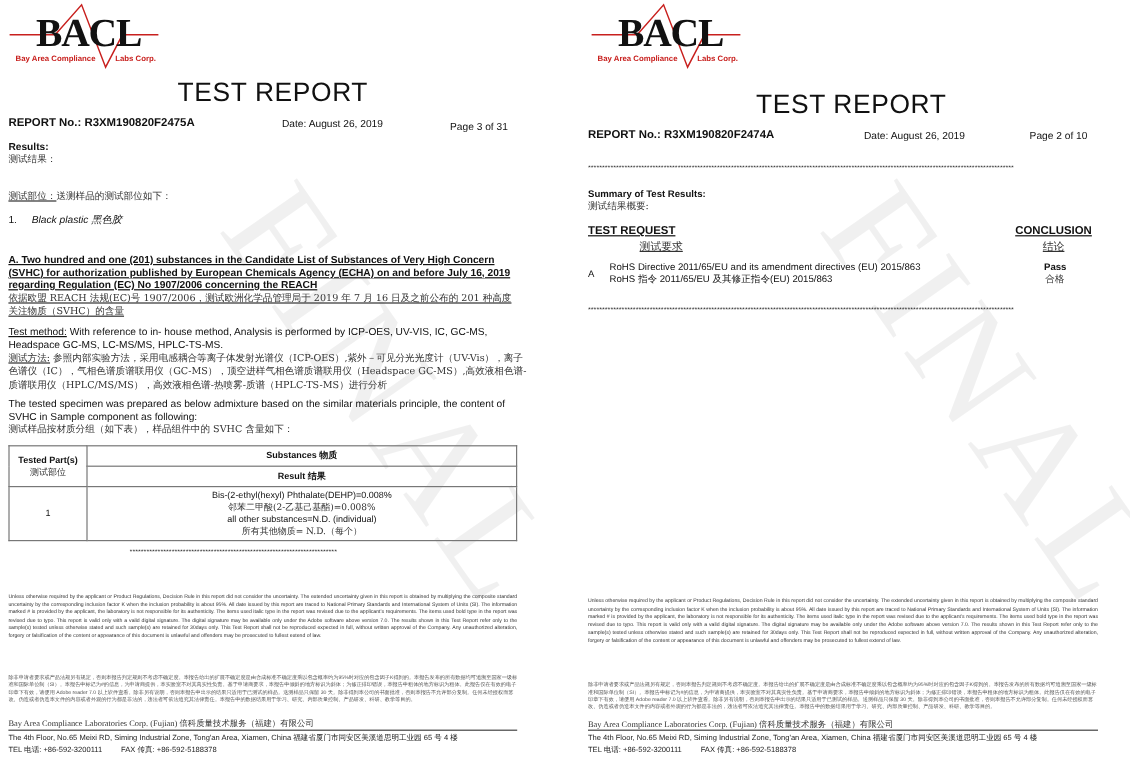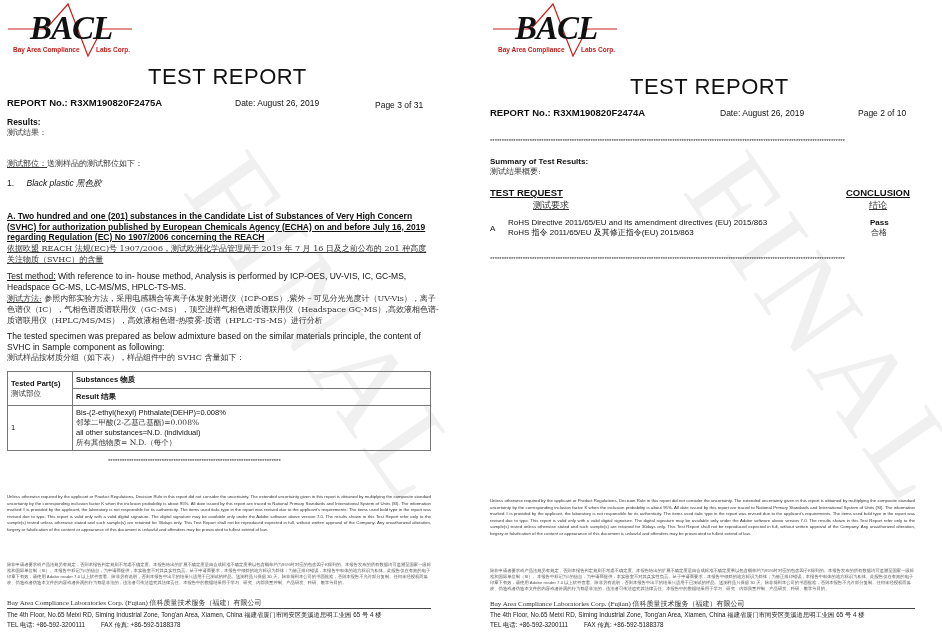--- a/index.html
+++ b/index.html
@@ -10,39 +10,39 @@
   .page-right { left: 480px; width: 462px; }
   .abs { position: absolute; }
 
   
   .watermark { position: absolute; font-family: "Liberation Serif", serif; font-size: 120px; color: rgba(0,0,0,0.06);
     transform: rotate(55deg); letter-spacing: 8px; pointer-events: none; white-space: nowrap; }
 
   
   .logo { position: absolute; width: 130px; height: 56px; }
   .logo svg { position: absolute; left: 0; top: 0; }
-  .logo-text { position: absolute; font-family: "Liberation Serif", serif; font-style: italic; font-weight: bold;
+  .logo-text { position: absolute; font-family: "Liberation Serif", serif; font-weight: bold;
     font-size: 33px; color: #111; letter-spacing: -1px; left: 24px; top: 8px; }
   .logo-sub1 { position: absolute; font-size: 6.5px; color: #c8201e; font-weight: bold; left: 7px; top: 44px; white-space: nowrap; }
   .logo-sub2 { position: absolute; font-size: 6.5px; color: #c8201e; font-weight: bold; left: 90px; top: 44px; white-space: nowrap; }
 
   .title { position: absolute; font-size: 22px; font-weight: normal; letter-spacing: 0.5px; white-space: nowrap; }
   .report-no { position: absolute; font-size: 9.5px; font-weight: bold; white-space: nowrap; }
   .date, .pageno { position: absolute; font-size: 8.5px; white-space: nowrap; }
 
   .bold { font-weight: bold; }
   .t8 { font-size: 8px; line-height: 10.5px; }
   .t85 { font-size: 8.5px; line-height: 11px; }
   .u { text-decoration: underline; }
   .cn { font-family: "DejaVu Serif", serif; color: #333; }
 
   .stars { position: absolute; font-size: 6px; letter-spacing: 0px; color: #333; white-space: nowrap; overflow: hidden; }
 
   table.res { position: absolute; border-collapse: collapse; font-size: 7.5px; }
-  table.res td { border: 1px solid #777; text-align: left; vertical-align: middle; padding: 1px 3px; line-height: 10px; }
+  table.res td { border: 1px solid #777; text-align: center; vertical-align: middle; padding: 1px 3px; line-height: 10px; }
 
   .disclaimer { position: absolute; font-size: 4.3px; line-height: 6.5px; color: #333; text-align: justify; }
   .disclaimer-cn { position: absolute; font-size: 4.3px; line-height: 6px; color: #555; }
   .company { position: absolute; font-family: "Liberation Serif", serif; font-size: 7px; color: #333; white-space: nowrap; }
   .company-line { position: absolute; height: 1px; background: #444; }
   .address { position: absolute; font-size: 6.3px; color: #222; white-space: nowrap; }
 </style>
 </head>
 <body>
 

